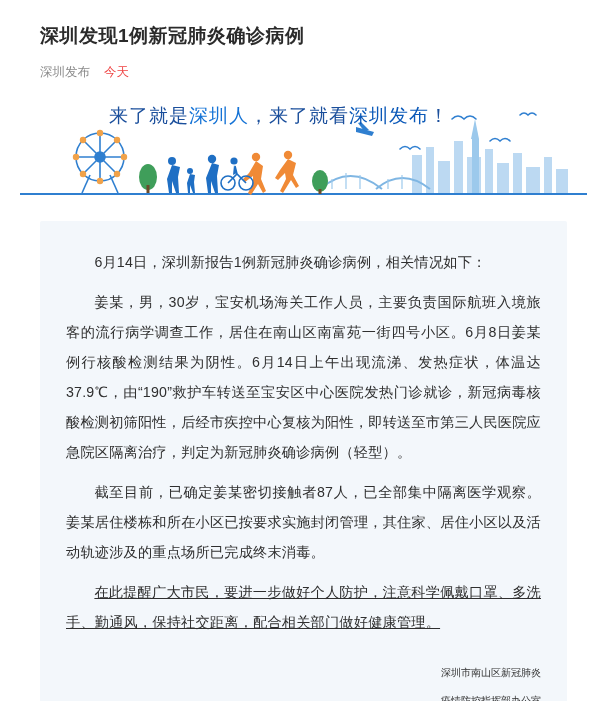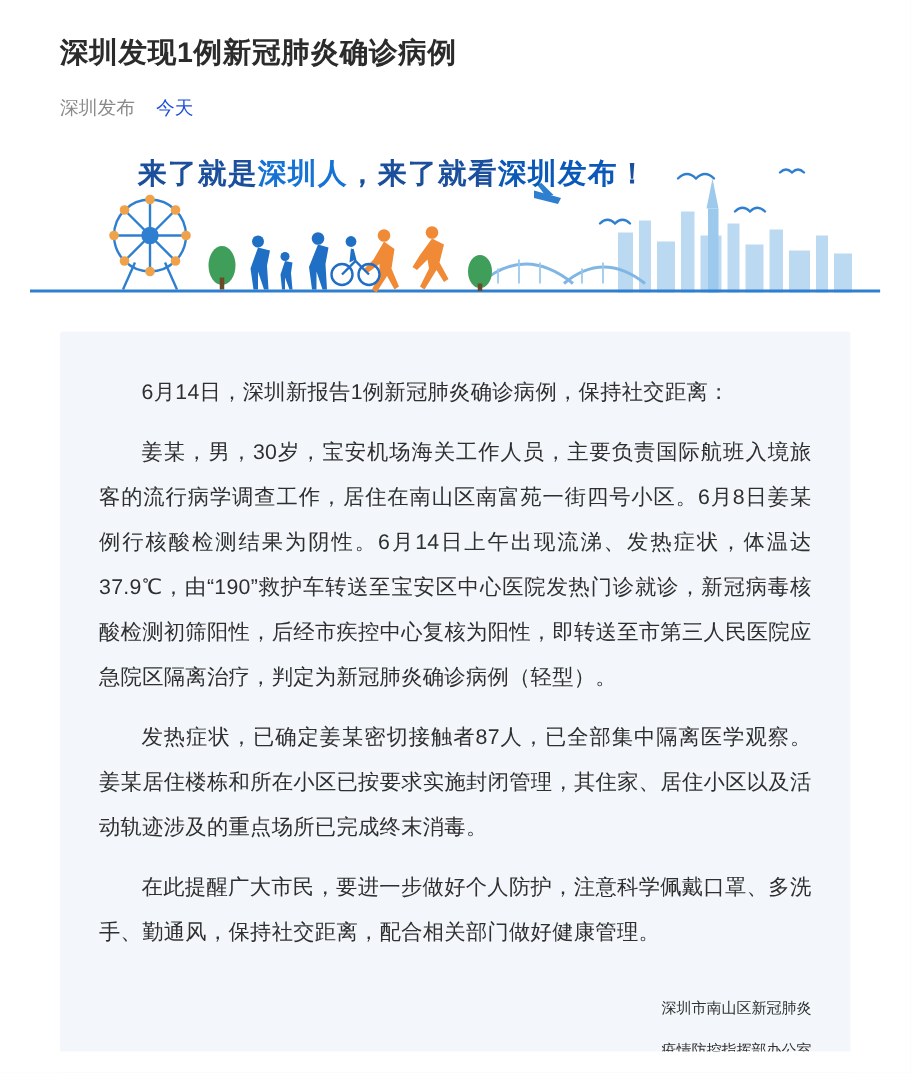--- a/index.html
+++ b/index.html
@@ -36,40 +36,40 @@
     font-size: 12.5px;
     color: #9a9a9a;
     display: flex;
     align-items: center;
     gap: 14px;
   }
   .meta-source {
     color: #8a8a8a;
   }
   .meta-date {
-    color: #1d4ed8;
+    color: #ef4444;
   }
 
   
   .banner {
     position: relative;
     margin: 16px 20px 0 20px;
     height: 112px;
     overflow: hidden;
   }
   .banner-sky {
     position: absolute;
     left: 0; right: 0; top: 0; bottom: 0;
   }
   .banner-slogan {
     position: absolute;
-    left: 72px;
+    left: 89px;
     top: 6px;
     font-size: 19px;
-    font-weight: bold;
+    font-weight: normal;
     white-space: nowrap;
     letter-spacing: 1px;
     color: #1b4f9c;
   }
   .banner-slogan .hl {
     color: #1573d6;
   }
   .banner-slogan .deep {
     color: #0a58b8;
   }
@@ -88,20 +88,21 @@
     font-size: 14.2px;
     line-height: 30px;
     color: #2f2f2f;
     text-indent: 2em;
     margin: 0 0 10px 0;
     text-align: justify;
     letter-spacing: 0.2px;
   }
   .para:last-of-type {
     margin-bottom: 0;
+    text-decoration: underline;
   }
   .signature {
     margin-top: 22px;
     text-align: right;
     font-size: 10px;
     line-height: 28px;
     color: #2f2f2f;
   }
   .sig-line {
     display: block;
@@ -233,23 +234,23 @@
         <path d="M336 30 l18 5 l-2 4 l-16 -4 z"></path>
         <path d="M344 34 l-6 -8 l3 -1 l8 8 z"></path>
       </g>
     </svg>
     <div class="banner-slogan">
       <span>来了就是</span><span class="hl">深圳人</span><span>，来了就看</span><span class="deep">深圳发布</span><span>！</span>
     </div>
   </div>
 
   <div class="content-card">
-    <p class="para">6月14日，深圳新报告1例新冠肺炎确诊病例，保持社交距离：</p>
+    <p class="para">6月14日，深圳新报告1例新冠肺炎确诊病例，相关情况如下：</p>
     <p class="para">姜某，男，30岁，宝安机场海关工作人员，主要负责国际航班入境旅客的流行病学调查工作，居住在南山区南富苑一街四号小区。6月8日姜某例行核酸检测结果为阴性。6月14日上午出现流涕、发热症状，体温达37.9℃，由“190”救护车转送至宝安区中心医院发热门诊就诊，新冠病毒核酸检测初筛阳性，后经市疾控中心复核为阳性，即转送至市第三人民医院应急院区隔离治疗，判定为新冠肺炎确诊病例（轻型）。</p>
-    <p class="para">发热症状，已确定姜某密切接触者87人，已全部集中隔离医学观察。姜某居住楼栋和所在小区已按要求实施封闭管理，其住家、居住小区以及活动轨迹涉及的重点场所已完成终末消毒。</p>
+    <p class="para">截至目前，已确定姜某密切接触者87人，已全部集中隔离医学观察。姜某居住楼栋和所在小区已按要求实施封闭管理，其住家、居住小区以及活动轨迹涉及的重点场所已完成终末消毒。</p>
     <p class="para">在此提醒广大市民，要进一步做好个人防护，注意科学佩戴口罩、多洗手、勤通风，保持社交距离，配合相关部门做好健康管理。</p>
 
     <div class="signature">
       <span class="sig-line">深圳市南山区新冠肺炎</span>
       <span class="sig-line">疫情防控指挥部办公室</span>
 
     </div>
 
   </div>
 

